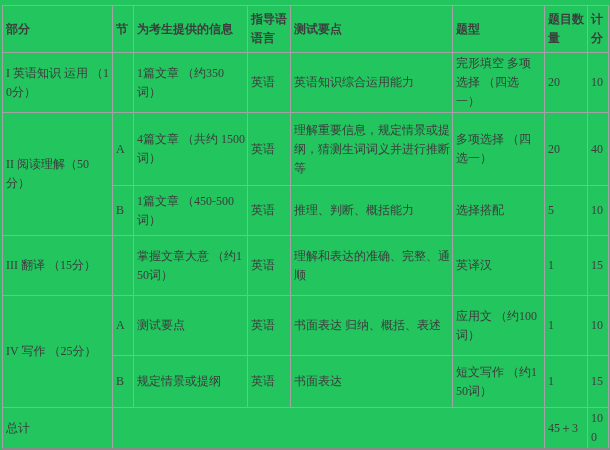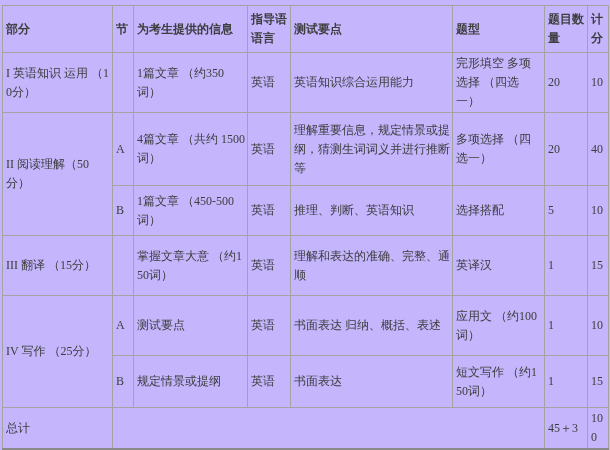--- a/index.html
+++ b/index.html
@@ -1,17 +1,17 @@
 <!DOCTYPE html>
 <html><head>
 <meta charset="utf-8">
 <style>
   html,body { margin:0; padding:0; background:#ffffff; }
   .page {
-    position:relative; width:610px; height:450px; background:#c4b5fd;
+    position:relative; width:610px; height:450px; background:#22c55e;
     font-family:"Liberation Serif","DejaVu Serif",serif;
     overflow:hidden;
   }
   table.exam {
     position:absolute; left:2px; top:5px; width:604px;
     border-collapse:collapse; table-layout:fixed;
   }
   table.exam th, table.exam td {
     border:1px solid #a3a3a3;
     font-size:12px; line-height:19px; color:#3d3d3d;
@@ -77,21 +77,21 @@
       <td>理解重要信息，规定情景或提纲，猜测生词词义并进行推断等</td>
       <td>多项选择 （四选一）</td>
       <td>20</td>
       <td>40</td>
     </tr>
 
     <tr style="height:50px;">
       <td>B</td>
       <td>1篇文章 （450-500词）</td>
       <td>英语</td>
-      <td>推理、判断、英语知识</td>
+      <td>推理、判断、概括能力</td>
       <td>选择搭配</td>
       <td>5</td>
       <td>10</td>
     </tr>
 
     <tr style="height:60px;">
       <td>III 翻译 （15分）</td>
       <td></td>
       <td>掌握文章大意 （约150词）</td>
       <td>英语</td>

